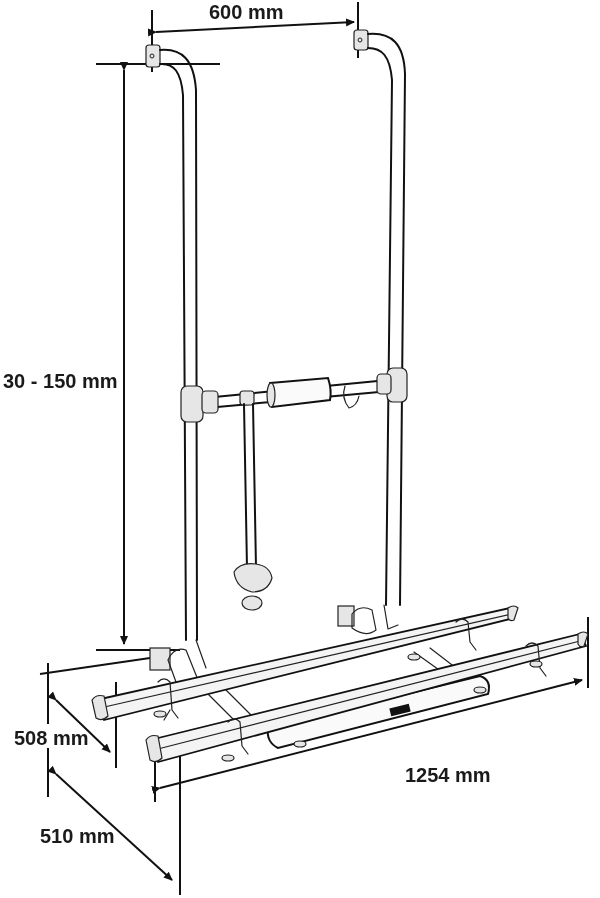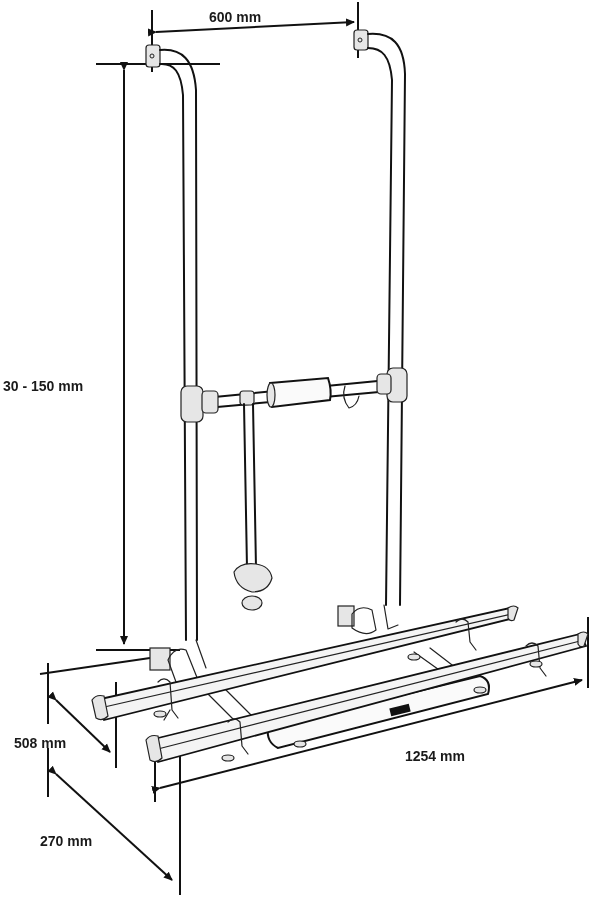--- a/index.html
+++ b/index.html
@@ -1,20 +1,20 @@
 <!DOCTYPE html>
 <html><head>
 <meta charset="utf-8">
 <style>
   html, body { margin: 0; padding: 0; background: #ffffff; }
   body { width: 600px; height: 898px; position: relative; overflow: hidden;
          font-family: "Liberation Sans", sans-serif; }
   #diagram { position: absolute; left: 0; top: 0; width: 600px; height: 898px; }
   .dim-label { position: absolute; font-family: "Liberation Sans", sans-serif;
-               font-weight: bold; font-size: 14px; color: #1a1a1a; white-space: nowrap; margin-top: 8px; }
+               font-weight: bold; font-size: 20px; color: #1a1a1a; white-space: nowrap; }
   .stroke { fill: none; stroke: #111; stroke-width: 2; stroke-linecap: round; stroke-linejoin: round; }
   .thin { fill: none; stroke: #222; stroke-width: 1.2; stroke-linecap: round; stroke-linejoin: round; }
   .dimline { fill: none; stroke: #111; stroke-width: 2; }
   .tube { fill: #fafafa; stroke: #111; stroke-width: 2; }
   .shade { fill: #e6e6e6; stroke: #222; stroke-width: 1.2; }
   .rail { fill: #f4f4f4; stroke: #111; stroke-width: 1.8; }
 </style>
 </head>
 <body>
 
@@ -139,14 +139,14 @@
   </g>
 
   <g>
     <rect x="390" y="706" width="20" height="8" fill="#111" transform="rotate(-14 400 710)"></rect>
   </g>
 </svg>
 
 <div class="dim-label" style="left:209px; top:1px;">600 mm</div>
 <div class="dim-label" style="left:3px; top:370px;">30 - 150 mm</div>
 <div class="dim-label" style="left:14px; top:727px;">508 mm</div>
-<div class="dim-label" style="left:40px; top:825px;">270 mm</div>
-<div class="dim-label" style="left:405px; top:740px;">1254 mm</div>
+<div class="dim-label" style="left:40px; top:825px;">510 mm</div>
+<div class="dim-label" style="left:405px; top:764px;">1254 mm</div>
 
 </body></html>

